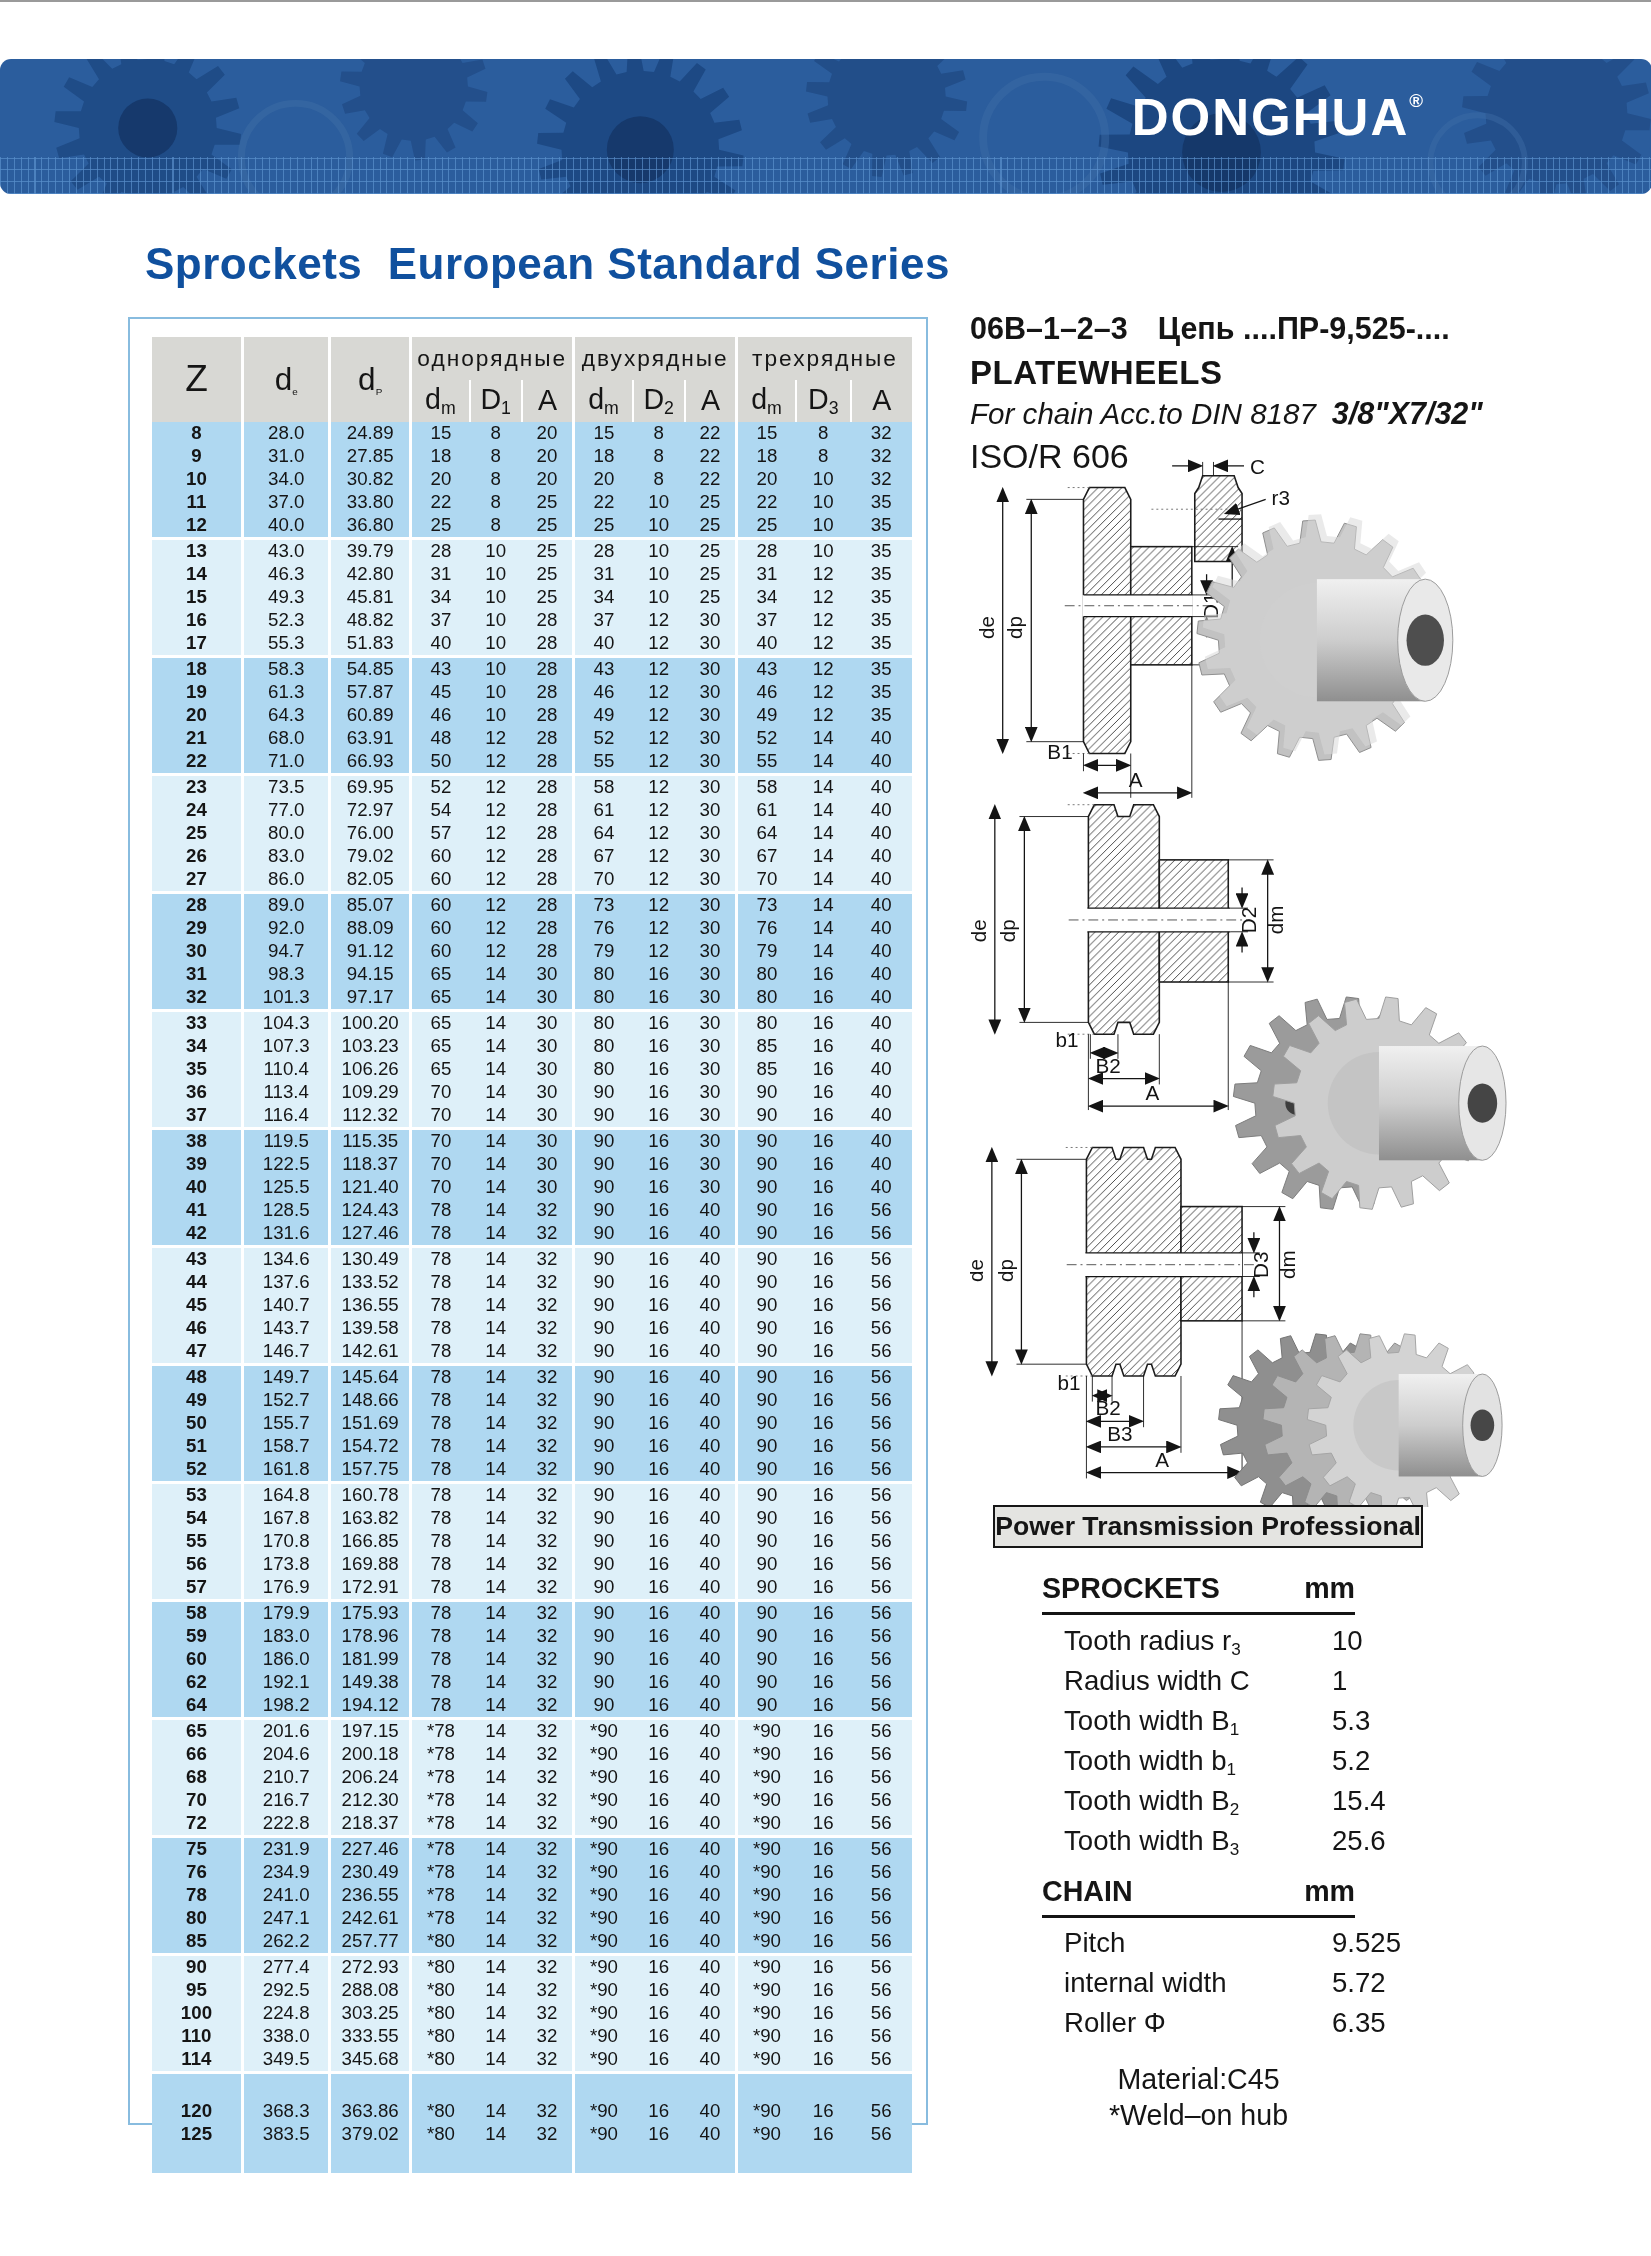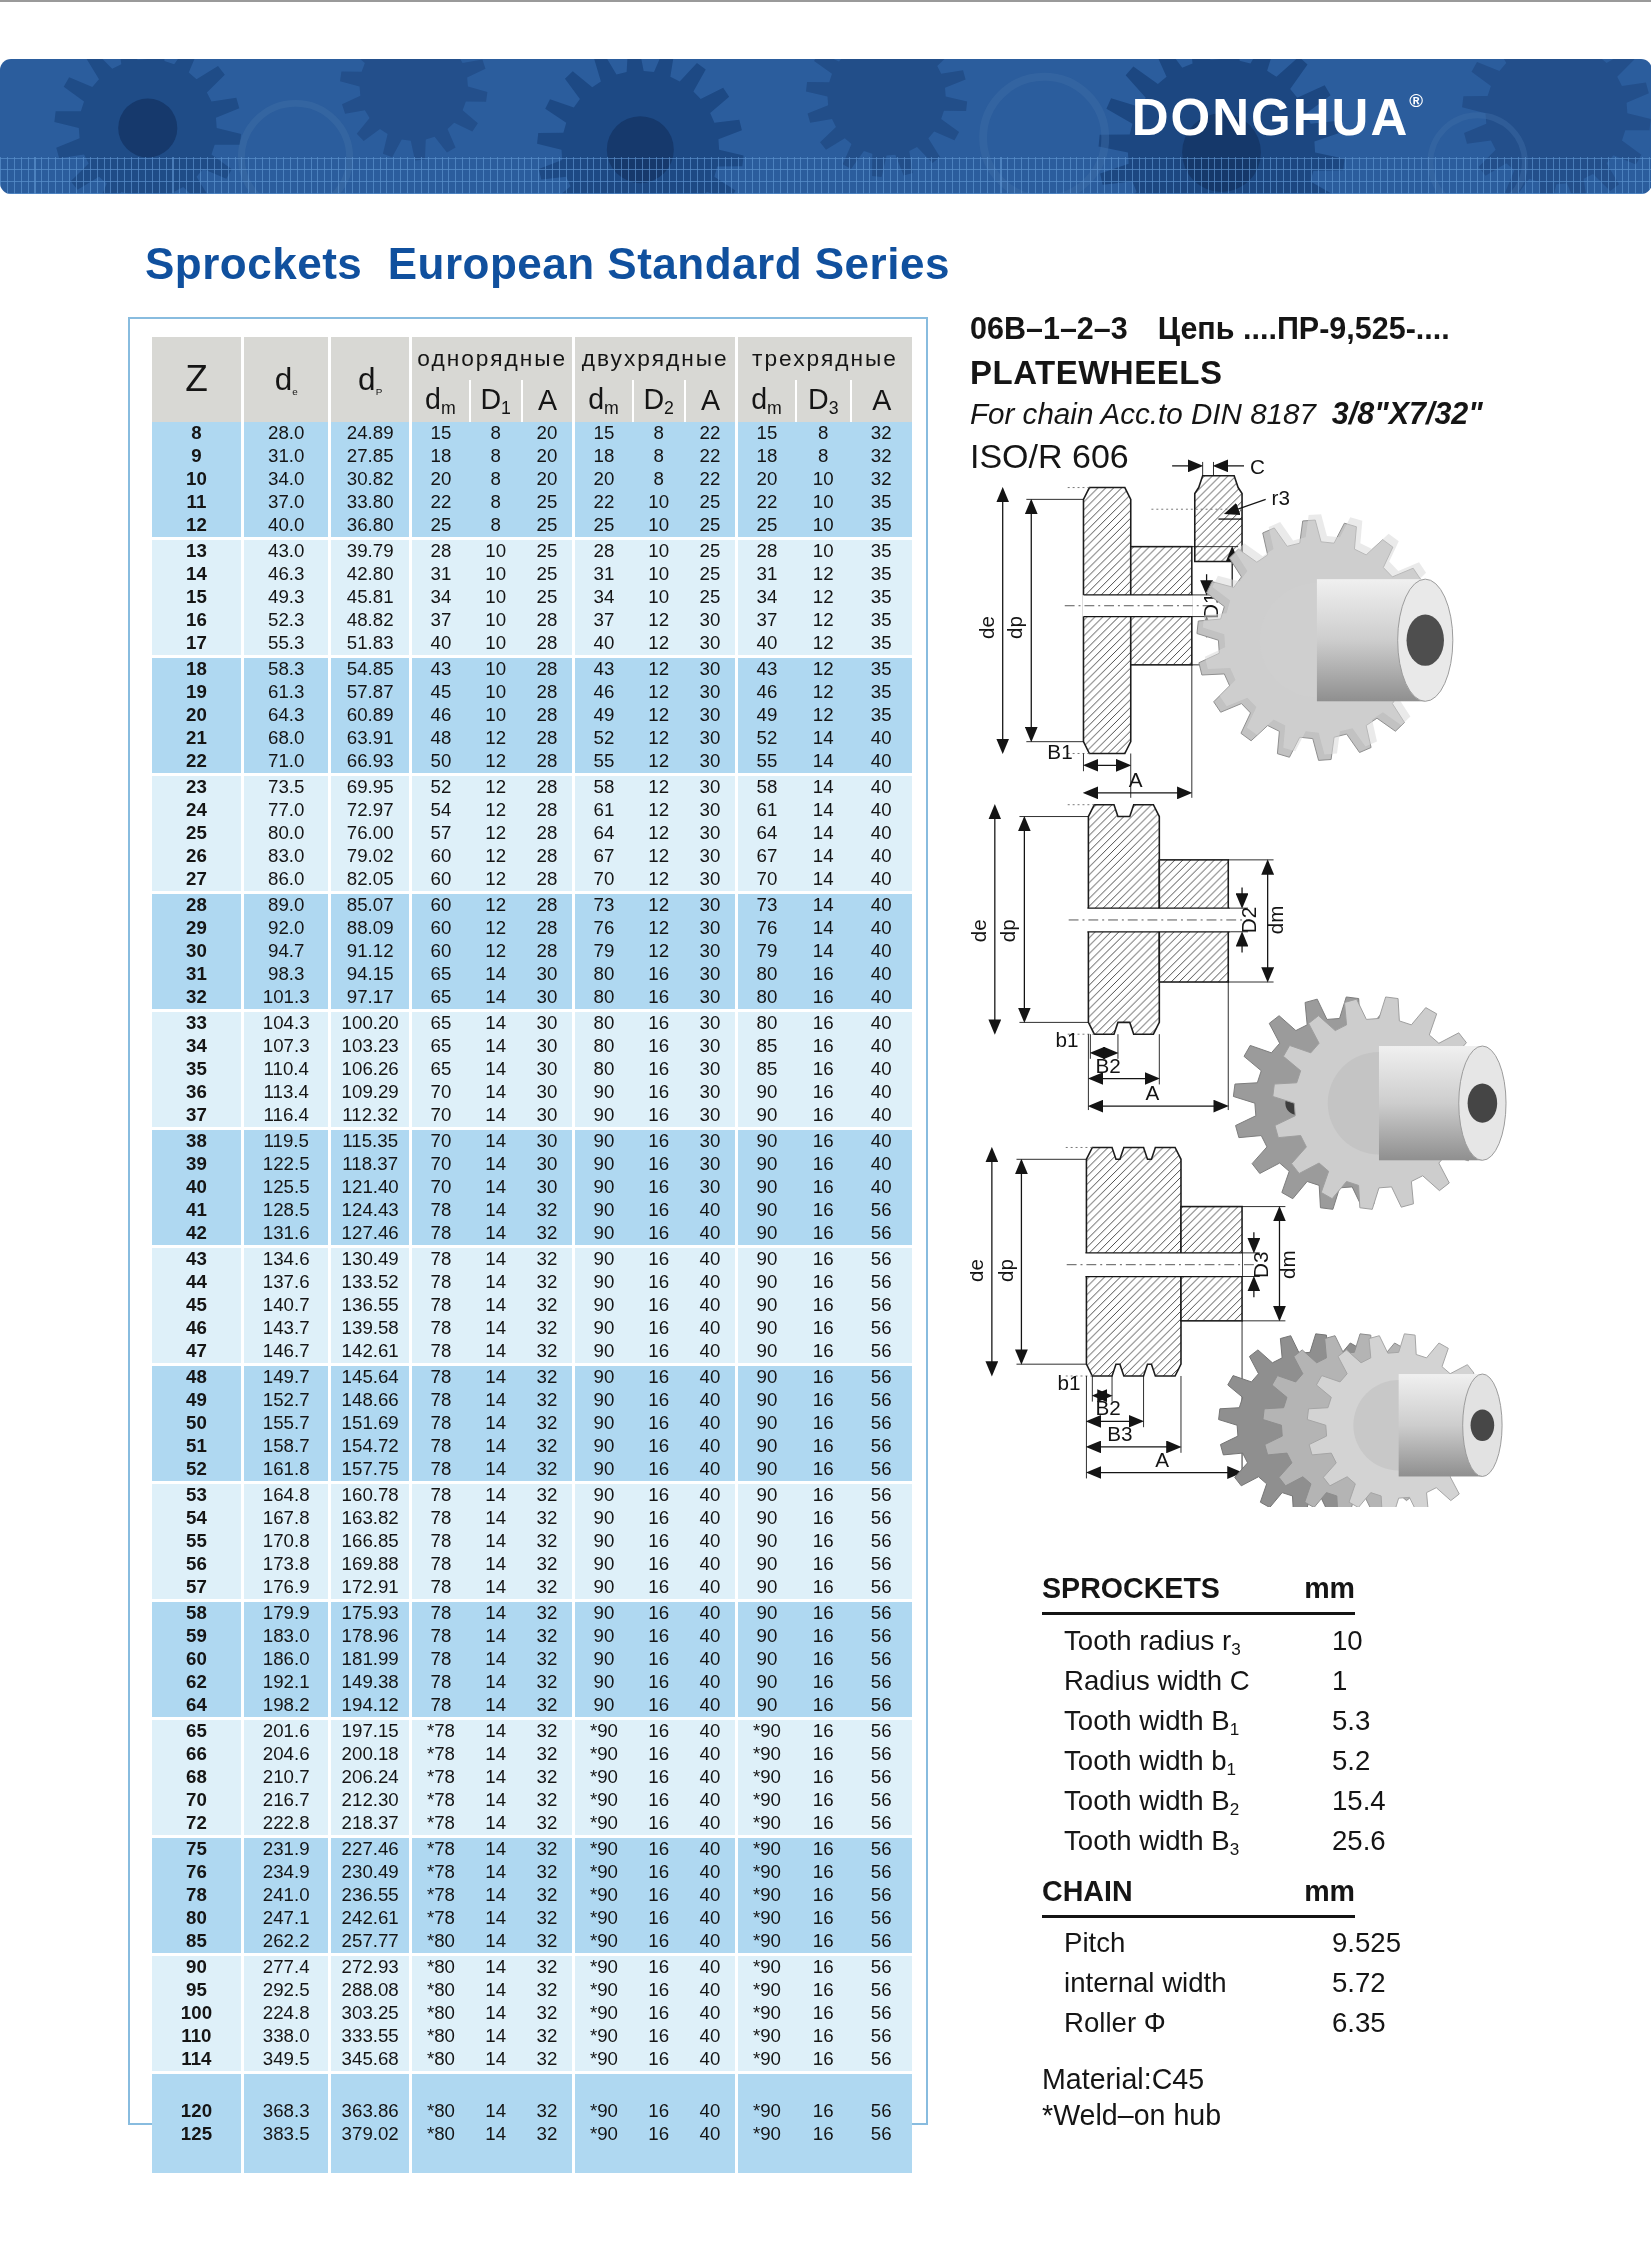--- a/index.html
+++ b/index.html
@@ -52,21 +52,21 @@
   .ptp{position:absolute;left:993px;top:1505px;width:430px;height:43px;background:#e4e4e1;
        border:2px solid #161616;box-sizing:border-box;text-align:center;
        font-size:26.6px;font-weight:bold;line-height:39px;}
   .spec{position:absolute;left:1042px;top:1572px;width:313px;}
   .spec-head{display:flex;justify-content:space-between;align-items:flex-end;
              font-size:28.6px;font-weight:bold;padding-bottom:6.9px;border-bottom:3px solid #141414;}
   .spec-rows{margin-top:9.9px;}
   .spec-row{position:relative;height:40px;font-size:27.6px;margin-left:22px;}
   .spec-row .val{position:absolute;left:268px;top:0;}
   .chain-gap{height:9.9px;}
-  .mat{margin-top:13.8px;font-size:28.6px;line-height:36px;}
+  .mat{margin-top:13.8px;font-size:28.6px;line-height:36px;text-align:center;}
   
   .draw{position:absolute;left:970px;top:458px;width:682px;height:1049px;}
   text.dim{font-size:21px;fill:#141414;}
   .hatchshape{fill:url(#hatch);stroke:#1c1c1c;stroke-width:1.6;}
   .dimline{stroke:#141414;stroke-width:1.3;fill:none;}
   .extline{stroke:#141414;stroke-width:.9;fill:none;}
   .ctr{stroke:#555;stroke-width:1;stroke-dasharray:10 4 2 4;fill:none;}
   .dot{stroke:#777;stroke-width:1;stroke-dasharray:2 3;fill:none;}
 </style>
 </head>
@@ -1344,20 +1344,21 @@
       <path id="pg3a" fill="#8f8f8f" stroke="#747474" stroke-width="1" d="M419.0,982.0L437.8,987.8L436.5,998.7L416.8,999.8L413.4,1010.3L428.5,1022.9L423.1,1032.4L404.5,1026.0L397.3,1034.3L406.5,1051.8L397.9,1058.5L383.2,1045.4L373.3,1050.4L375.1,1070.0L364.6,1072.9L356.0,1055.2L345.0,1056.0L339.2,1074.8L328.3,1073.5L327.2,1053.8L316.7,1050.4L304.1,1065.5L294.6,1060.1L301.0,1041.5L292.7,1034.3L275.2,1043.5L268.5,1034.9L281.6,1020.2L276.6,1010.3L257.0,1012.1L254.1,1001.6L271.8,993.0L271.0,982.0L252.2,976.2L253.5,965.3L273.2,964.2L276.6,953.7L261.5,941.1L266.9,931.6L285.5,938.0L292.7,929.7L283.5,912.2L292.1,905.5L306.8,918.6L316.7,913.6L314.9,894.0L325.4,891.1L334.0,908.8L345.0,908.0L350.8,889.2L361.7,890.5L362.8,910.2L373.3,913.6L385.9,898.5L395.4,903.9L389.0,922.5L397.3,929.7L414.8,920.5L421.5,929.1L408.4,943.8L413.4,953.7L433.0,951.9L435.9,962.4L418.2,971.0Z"></path>
       <path id="pg3b" fill="#b4b4b4" stroke="#8d8d8d" stroke-width="1" d="M464.0,982.0L482.8,987.8L481.5,998.7L461.8,999.8L458.4,1010.3L473.5,1022.9L468.1,1032.4L449.5,1026.0L442.3,1034.3L451.5,1051.8L442.9,1058.5L428.2,1045.4L418.3,1050.4L420.1,1070.0L409.6,1072.9L401.0,1055.2L390.0,1056.0L384.2,1074.8L373.3,1073.5L372.2,1053.8L361.7,1050.4L349.1,1065.5L339.6,1060.1L346.0,1041.5L337.7,1034.3L320.2,1043.5L313.5,1034.9L326.6,1020.2L321.6,1010.3L302.0,1012.1L299.1,1001.6L316.8,993.0L316.0,982.0L297.2,976.2L298.5,965.3L318.2,964.2L321.6,953.7L306.5,941.1L311.9,931.6L330.5,938.0L337.7,929.7L328.5,912.2L337.1,905.5L351.8,918.6L361.7,913.6L359.9,894.0L370.4,891.1L379.0,908.8L390.0,908.0L395.8,889.2L406.7,890.5L407.8,910.2L418.3,913.6L430.9,898.5L440.4,903.9L434.0,922.5L442.3,929.7L459.8,920.5L466.5,929.1L453.4,943.8L458.4,953.7L478.0,951.9L480.9,962.4L463.2,971.0Z"></path>
       <path id="pg3c" fill="#d3d3d3" stroke="#a5a5a5" stroke-width="1" d="M509.0,982.0L527.8,987.8L526.5,998.7L506.8,999.8L503.4,1010.3L518.5,1022.9L513.1,1032.4L494.5,1026.0L487.3,1034.3L496.5,1051.8L487.9,1058.5L473.2,1045.4L463.3,1050.4L465.1,1070.0L454.6,1072.9L446.0,1055.2L435.0,1056.0L429.2,1074.8L418.3,1073.5L417.2,1053.8L406.7,1050.4L394.1,1065.5L384.6,1060.1L391.0,1041.5L382.7,1034.3L365.2,1043.5L358.5,1034.9L371.6,1020.2L366.6,1010.3L347.0,1012.1L344.1,1001.6L361.8,993.0L361.0,982.0L342.2,976.2L343.5,965.3L363.2,964.2L366.6,953.7L351.5,941.1L356.9,931.6L375.5,938.0L382.7,929.7L373.5,912.2L382.1,905.5L396.8,918.6L406.7,913.6L404.9,894.0L415.4,891.1L424.0,908.8L435.0,908.0L440.8,889.2L451.7,890.5L452.8,910.2L463.3,913.6L475.9,898.5L485.4,903.9L479.0,922.5L487.3,929.7L504.8,920.5L511.5,929.1L498.4,943.8L503.4,953.7L523.0,951.9L525.9,962.4L508.2,971.0Z"></path>
       <circle cx="435" cy="982" r="46" fill="#c8c8c8"></circle>
       <rect x="435" y="930" width="85" height="104" fill="url(#hub)"></rect>
       <ellipse cx="520" cy="982" rx="20" ry="52" fill="#e2e2e2" stroke="#9a9a9a"></ellipse>
       <ellipse cx="520" cy="982" rx="12" ry="16" fill="#474747"></ellipse>
     </g>
   </svg>
 
+  <div class="ptp">Power Transmission Professional</div>
 
   <div class="spec">
     <div class="spec-head">
       <span>SPROCKETS</span>
       <span>mm</span>
     </div>
     <div class="spec-rows" id="sprocketRows">
         <div class="spec-row"><span>Tooth radius r</span><sub class="s">3</sub><span class="val">10</span></div>
         <div class="spec-row"><span>Radius width C</span><span class="val">1</span></div>
         <div class="spec-row"><span>Tooth width B</span><sub class="s">1</sub><span class="val">5.3</span></div>

